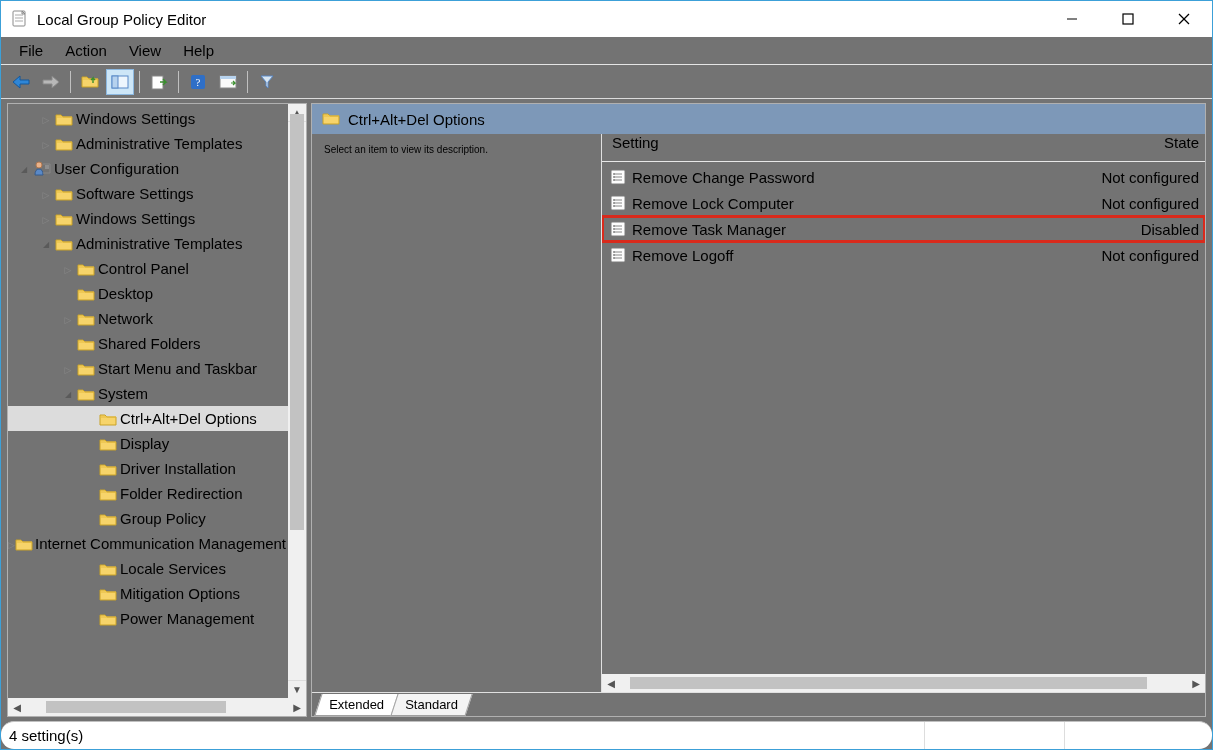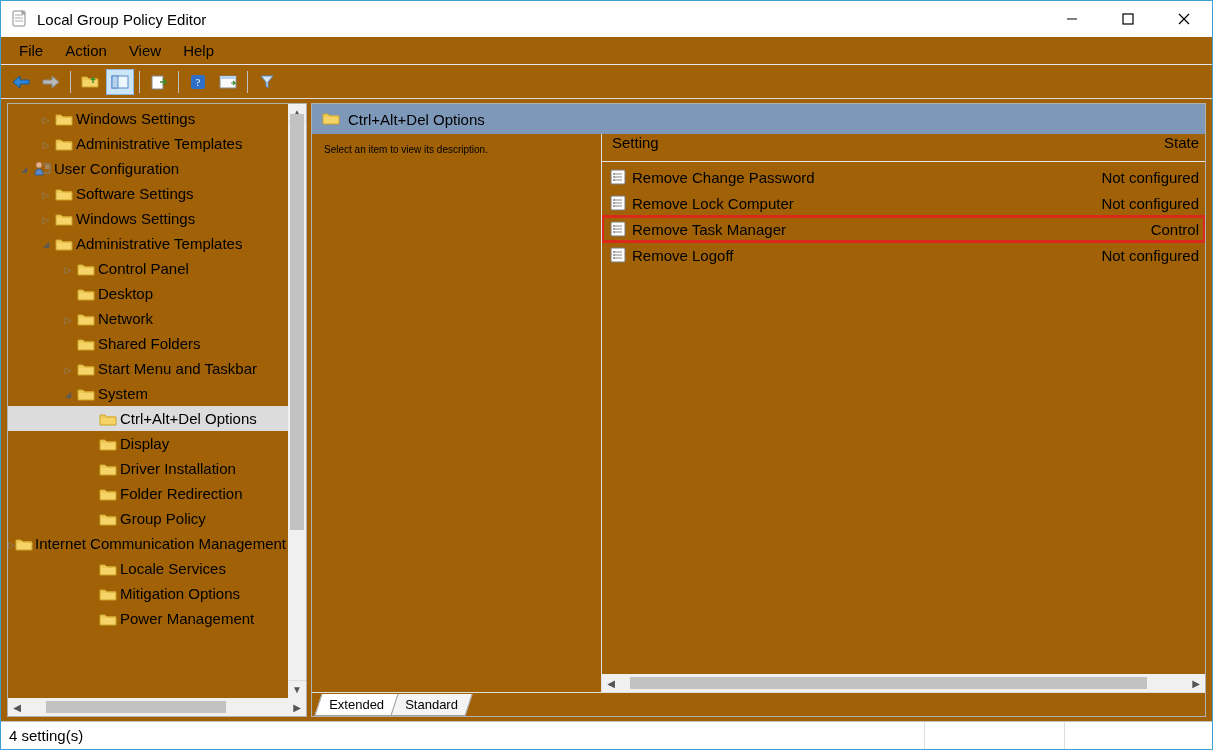--- a/index.html
+++ b/index.html
@@ -15,21 +15,21 @@
     box-sizing: border-box;
   }
   * { box-sizing: border-box; }
 
   .window {
     width: 1213px;
     height: 750px;
     border: 1px solid #3ca0d8;
     display: flex;
     flex-direction: column;
-    background: #a16207;
+    background: #737373;
   }
 
   
   .titlebar {
     height: 36px;
     display: flex;
     align-items: center;
     padding-left: 10px;
     background: #fff;
   }
@@ -247,20 +247,21 @@
 
   
   .statusbar {
     height: 28px;
     border-top: 1px solid #c0c0c0;
     display:flex;
     align-items:center;
     padding: 0 8px;
     font-size:15px;
     background:#fff;
+    border-radius:13px;
   }
   .statusbar .status-spacer { flex:1; }
   .statusbar .status-empty { width:140px; border-left:1px solid #ddd; height:100%; }
 
   
   .folder-svg { width:18px; height:14px; }
   .policy-svg { width:16px; height:16px; }
   .user-svg { width:18px; height:18px; }
 </style>
 </head>
@@ -657,21 +658,21 @@
                 <span class="sname">Remove Lock Computer</span>
                 <span class="sstate">Not configured</span>
               </div>
               <div class="setting-row highlight">
                 <span class="sicon">
                   <svg class="policy-svg" viewBox="0 0 16 16">
                     <use href="#policy-icon-g"></use>
                   </svg>
                 </span>
                 <span class="sname">Remove Task Manager</span>
-                <span class="sstate">Control</span>
+                <span class="sstate">Disabled</span>
               </div>
               <div class="setting-row">
                 <span class="sicon">
                   <svg class="policy-svg" viewBox="0 0 16 16">
                     <use href="#policy-icon-g"></use>
                   </svg>
                 </span>
                 <span class="sname">Remove Logoff</span>
                 <span class="sstate">Not configured</span>
               </div>

